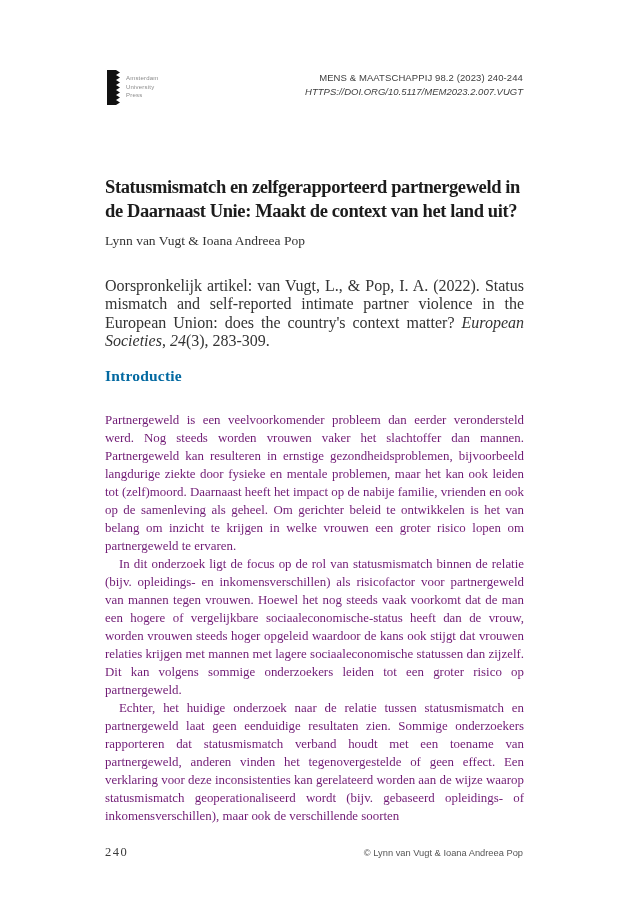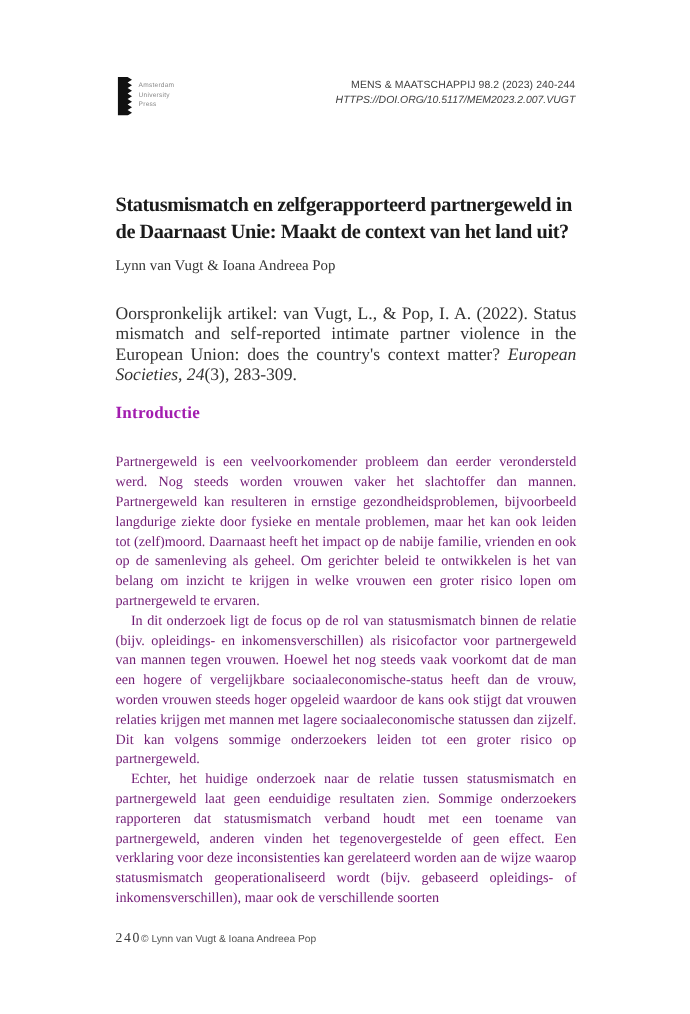--- a/index.html
+++ b/index.html
@@ -52,34 +52,34 @@
     position:absolute; left:105px; top:277px; width:419px;
     font-size:16px; line-height:18.3px;
     color:#333333; text-align:justify;
   }
   .citation em { font-style:italic; }
 
   
   .section-heading {
     position:absolute; left:105px; top:367px;
     font-size:15.5px; font-weight:bold;
-    letter-spacing:0.2px; color:#a21caf;
+    letter-spacing:0.2px; color:#0369a1;
   }
   .body-text {
     position:absolute; left:105px; top:411px; width:419px;
     font-size:12.9px; line-height:18px;
     color:#701a75; text-align:justify;
   }
   .body-text p { margin:0; hyphens:auto; -webkit-hyphens:auto; }
   .body-text p.indent { text-indent:14px; }
 
   
   .page-footer {
     position:absolute; left:105px; right:104px; top:845px;
-    display:flex; align-items:baseline;
+    display:flex; justify-content:space-between; align-items:baseline;
   }
   .page-number {
     font-size:12.5px; letter-spacing:1.5px; color:#3a3a3a;
   }
   .copyright {
     font-family:Liberation Sans, sans-serif;
     font-size:9.3px; color:#555555;
   }
 </style>
 </head>

